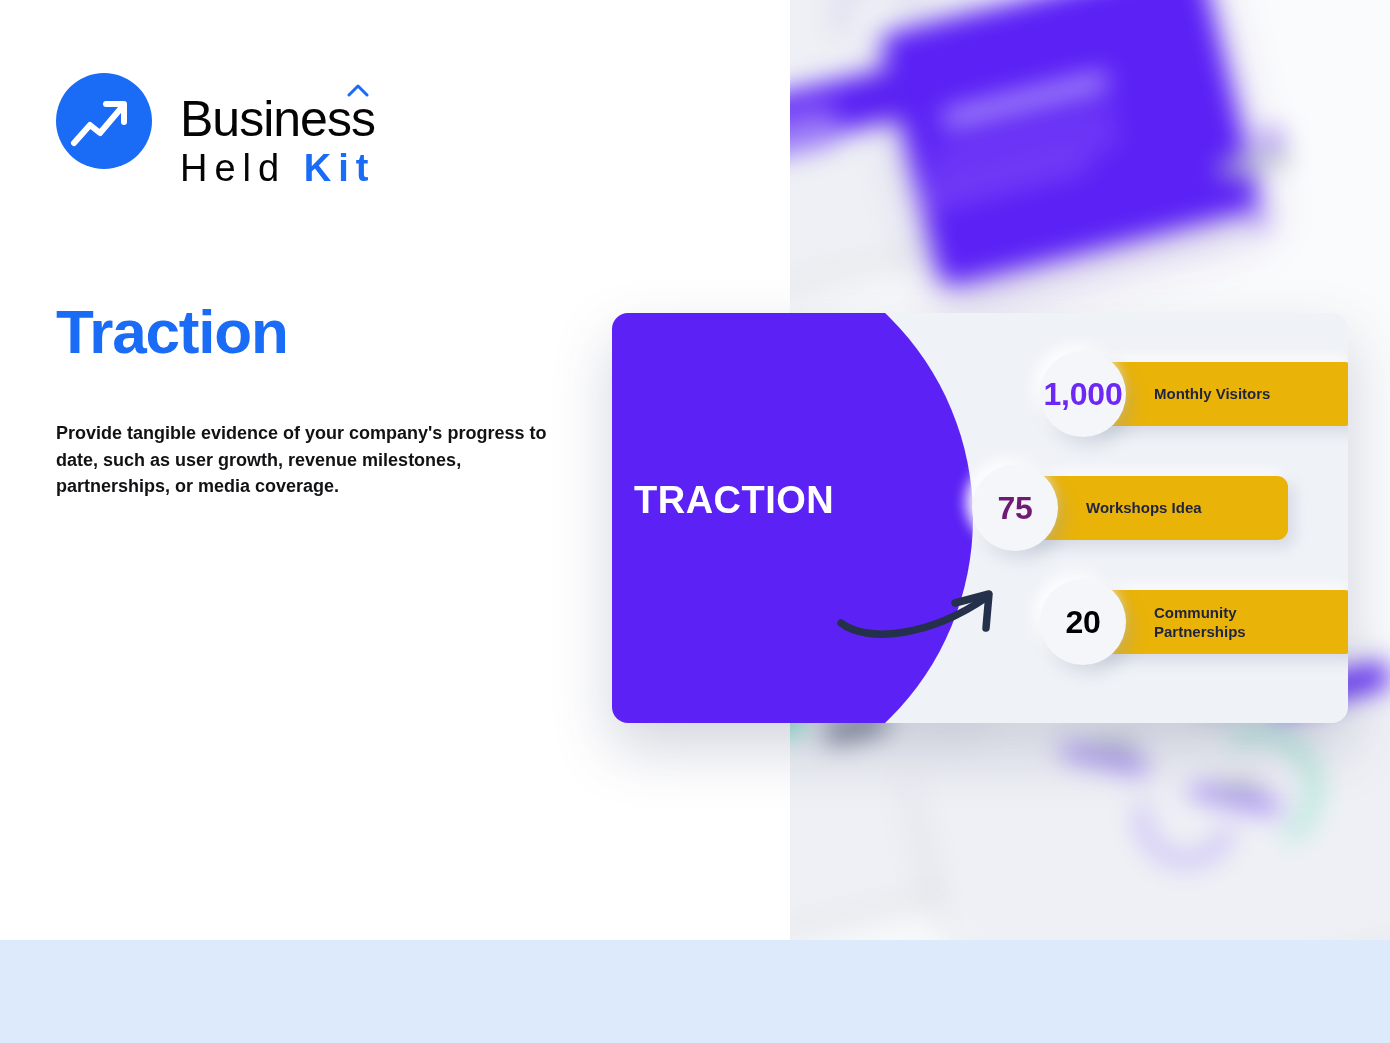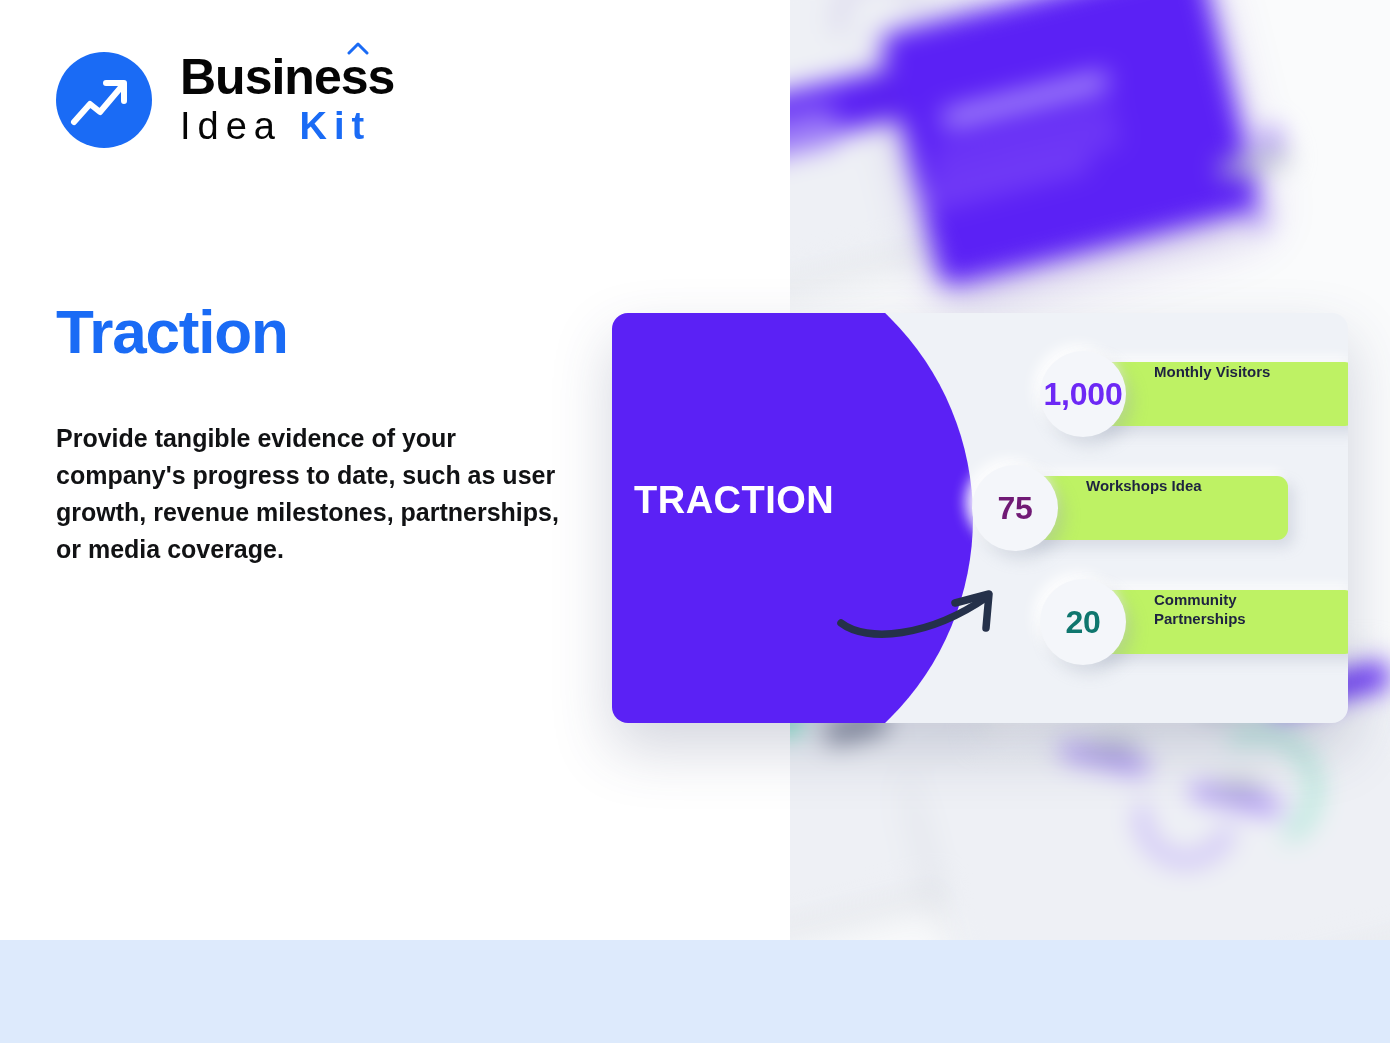--- a/index.html
+++ b/index.html
@@ -75,25 +75,25 @@
   
   .metrics { position:absolute; left:360px; top:38px; width:360px; height:340px; }
   .metric-row { position:absolute; display:flex; align-items:center; height:86px; }
   .metric-row.r1 { left:68px;  top:0px; }
   .metric-row.r2 { left:0px;   top:114px; }
   .metric-row.r3 { left:68px;  top:228px; }
 
   .metric-pill {
     position:absolute; left:48px; top:11px;
     height:64px; width:268px;
-    background:#bef264;
+    background:#eab308;
     border-radius:11px;
     box-shadow: 6px 7px 14px rgba(150,158,180,.28),
                -5px -5px 12px rgba(255,255,255,.95);
-    display:flex; align-items:flex-start;
+    display:flex; align-items:center;
   }
   .metric-label {
     margin-left:66px;
     color:#1e2340; font-size:15px; font-weight:700; line-height:1.28;
     white-space:pre-line;
   }
   .metric-circle {
     position:absolute; left:0; top:0;
     width:86px; height:86px; border-radius:50%;
     background:#f4f6fa;
@@ -105,36 +105,36 @@
   .metric-value { font-size:32px; font-weight:700; letter-spacing:-.2px; }
 
   
   .logo-wrap { position:absolute; left:56px; top:52px; display:flex; align-items:center; }
   .logo-mark {
     width:96px; height:96px; border-radius:50%;
     background:#1a6bf5; position:relative; flex:none;
   }
   .logo-text { margin-left:28px; }
   .logo-line1 {
-    font-size:50px; font-weight:700; color:#050505;
-    letter-spacing:-1px; line-height:1; position:relative;
+    font-size:50px; font-weight:400; color:#050505;
+    letter-spacing:-1px; line-height:1; position:relative;margin-top:42px;
   }
   .logo-line2 {
     font-size:38px; font-weight:500; color:#050505;
     letter-spacing:7px; line-height:1.18; margin-top:2px;
   }
   .logo-kit { color:#1a6bf5; font-weight:700; }
 
   .page-title {
     position:absolute; left:56px; top:296px;
     font-size:62px; font-weight:700; color:#1a6bf5; letter-spacing:-1.2px;
   }
   .para {
     position:absolute; left:56px; width:510px;
-    font-size:25px; font-weight:700; color:#111214; line-height:1.48;
+    font-size:18px; font-weight:700; color:#111214; line-height:1.48;
   }
   .para.p1 { top:420px; }
   .para.p2 { top:646px; }
 
   
   .bottom-band {
     position:absolute; left:0; top:940px; width:1390px; height:103px;
     background:#ddeafc;
   }
 </style>
@@ -210,21 +210,21 @@
           <span class="metric-value" style="color:#701a75;">75</span>
         </div>
       </div>
 
       <div class="metric-row r3">
         <div class="metric-pill">
           <span class="metric-label">Community
 Partnerships</span>
         </div>
         <div class="metric-circle">
-          <span class="metric-value" style="color:#0f766e;">20</span>
+          <span class="metric-value" style="color:#000000;">20</span>
         </div>
       </div>
 
     </div>
   </div>
 
   <div class="logo-wrap">
     <div class="logo-mark">
       <svg width="96" height="96" viewBox="0 0 96 96" fill="none" style="position:absolute;left:0;top:0;">
         <path d="M18 70 L34 52 L44 60 L66 34" stroke="#ffffff" stroke-width="6" stroke-linecap="round" stroke-linejoin="round" fill="none"></path>
@@ -232,21 +232,21 @@
       </svg>
     </div>
     <div class="logo-text">
       <div class="logo-line1">
         <span>Business</span>
         <svg width="22" height="14" viewBox="0 0 22 14" fill="none" style="position:absolute; left:167px; top:-11px;">
           <path d="M2 12 L11 3 L20 12" stroke="#1a6bf5" stroke-width="3" stroke-linecap="round" stroke-linejoin="round" fill="none"></path>
         </svg>
       </div>
       <div class="logo-line2">
-        <span>Idea</span>
+        <span>Held</span>
         <span class="logo-kit">Kit</span>
       </div>
     </div>
   </div>
 
   <h1 class="page-title">Traction</h1>
 
   <p class="para p1">Provide tangible evidence of your company's progress to date, such as user growth, revenue milestones, partnerships, or media coverage.</p>
 
 

